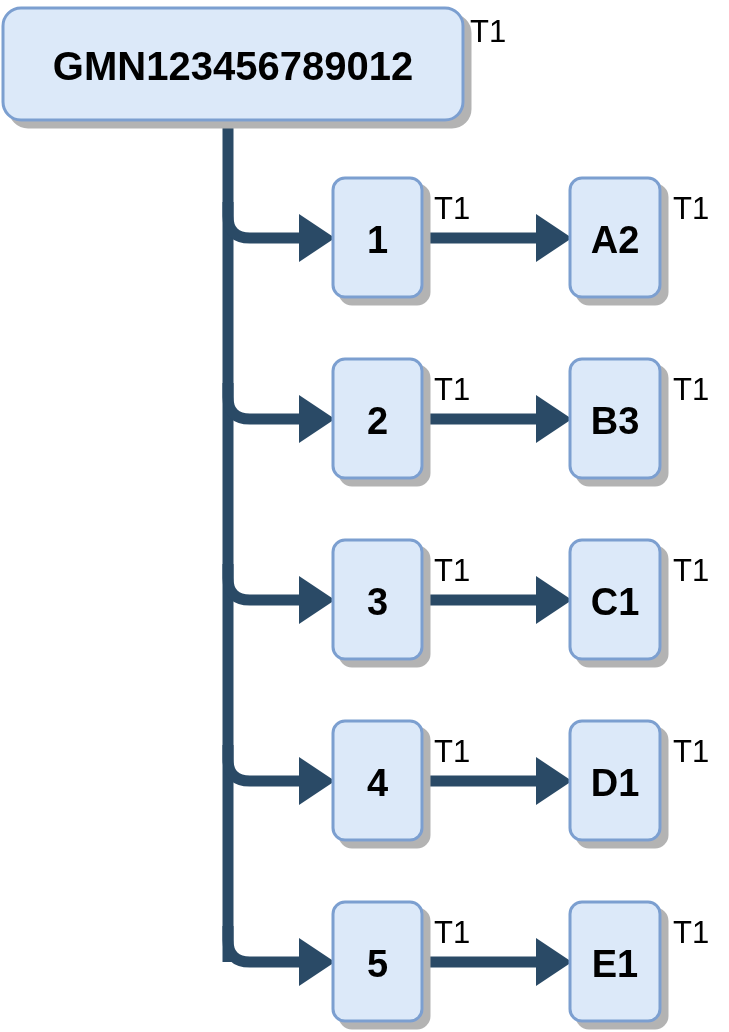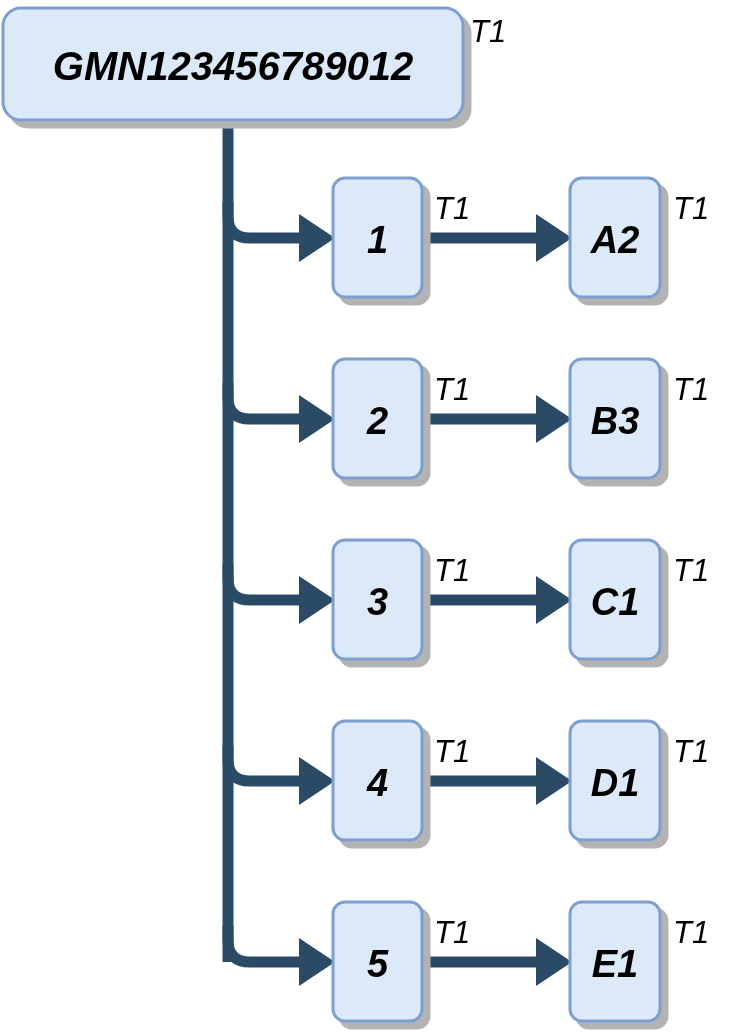--- a/index.html
+++ b/index.html
@@ -13,21 +13,20 @@
     position: relative;
     overflow: hidden;
     font-family: "Liberation Sans", sans-serif;
   }
   #diagram-root {
     position: absolute;
     left: 0;
     top: 0;
     width: 729px;
     height: 784px;
-    font-style: italic;
   }
   svg.diagram-canvas {
     display: block;
     width: 729px;
     height: 1032px;
   }
   .node-label {
     font-family: "Liberation Sans", sans-serif;
     font-weight: bold;
     fill: #000000;

